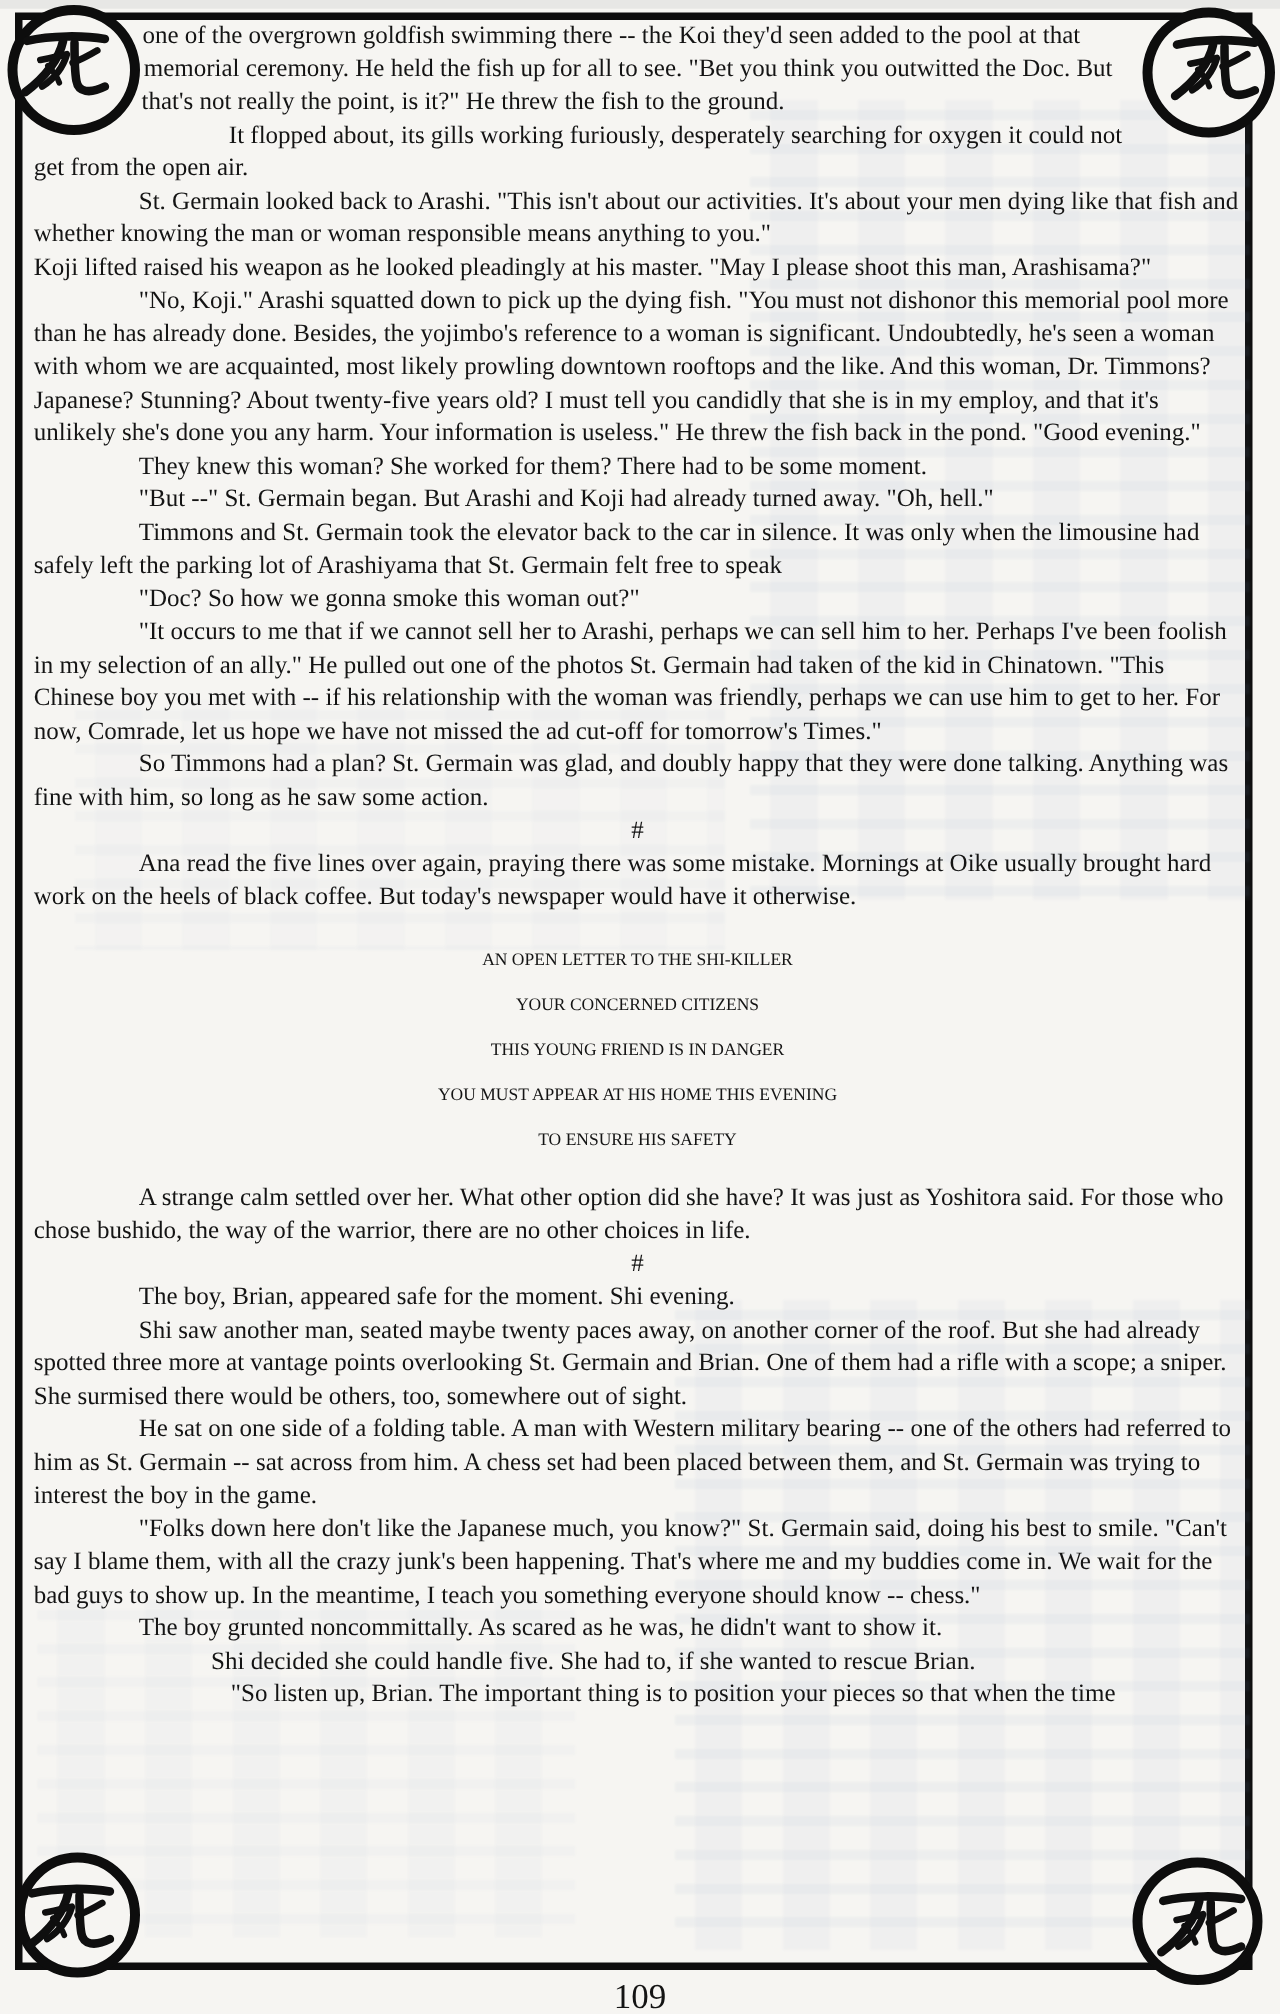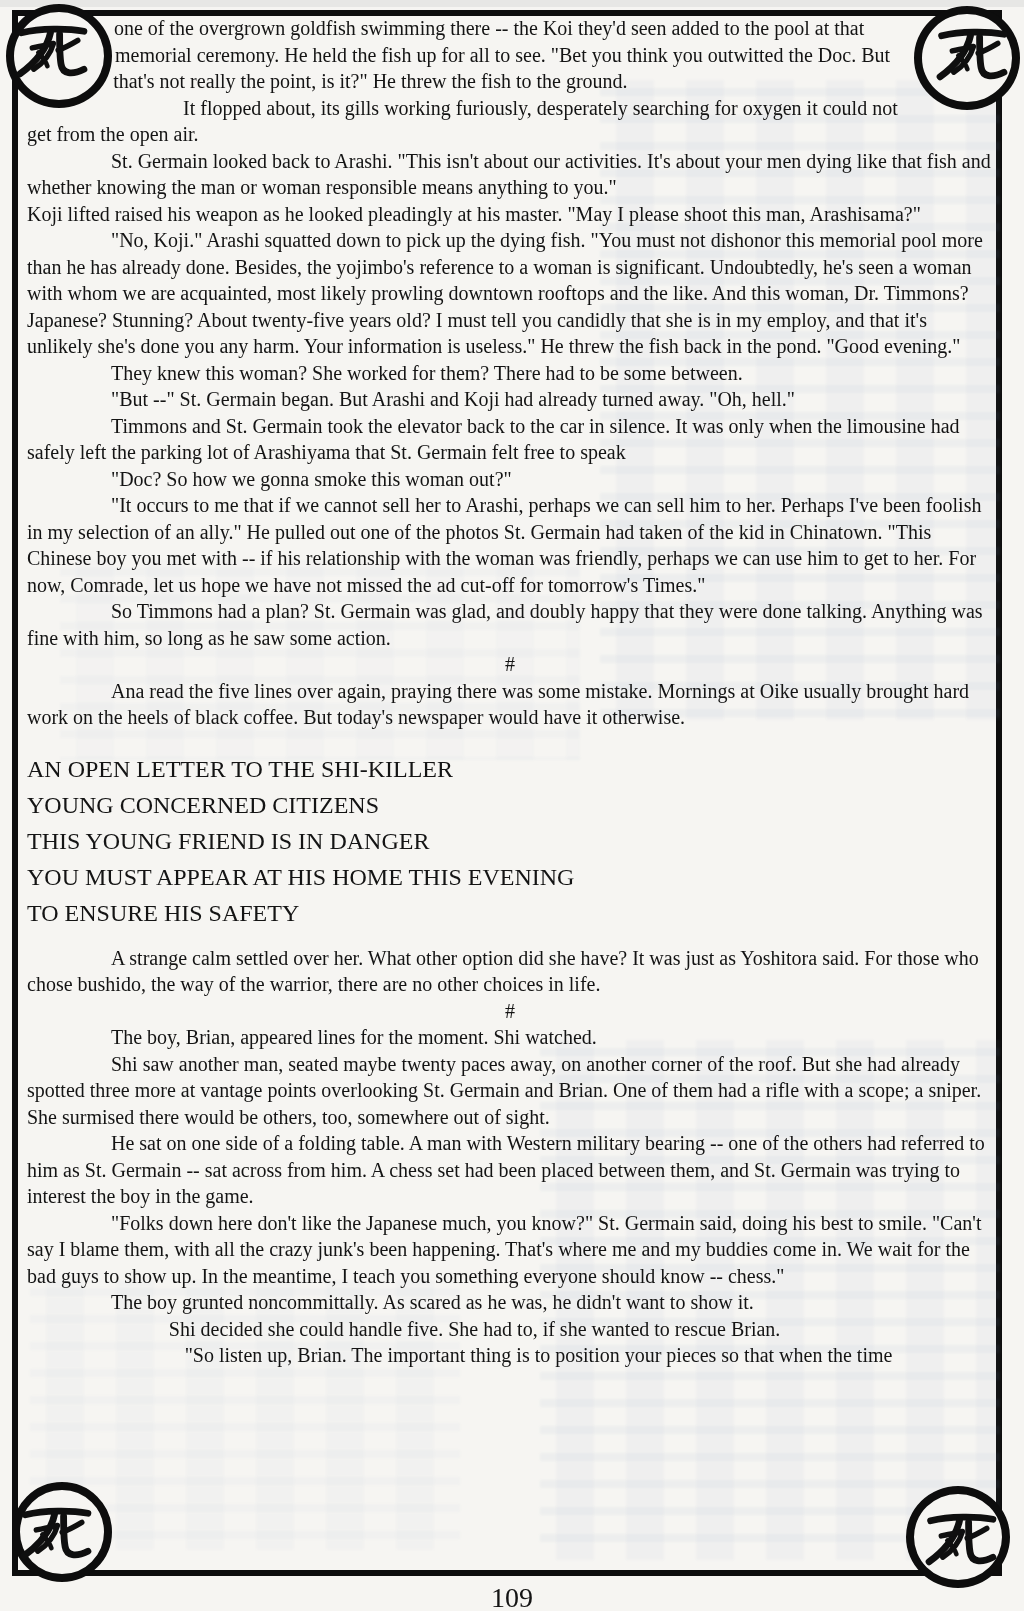--- a/index.html
+++ b/index.html
@@ -47,21 +47,21 @@
   
   #text-flow {
     position:absolute; left:27px; top:15px; width:966px; height:1560px;
     overflow:hidden; z-index:3;
     font-size:20px; line-height:26.5px;
   }
   #text-flow p { margin:0; }
   p.body { text-indent:84px; }
   p.body.noindent { text-indent:0; }
   p.divider { text-align:center; text-indent:0; margin:24px 0 26px; }
-  .letter { margin:20px 0 14px; line-height:36px; font-size:24px; }
+  .letter { text-align:center; margin:20px 0 14px; line-height:36px; font-size:14px; }
 
   
   .sp { pointer-events:none; }
   .sp-tl { float:left;  width:96px; height:102px; shape-outside:circle(62px at 26px 38px); }
   .sp-tr { float:right; width:94px; height:106px; shape-outside:circle(64px at 74px 40px); }
   .sp-bl { float:left;  width:94px; height:128px; shape-outside:circle(60px at 16px 96px); }
   .sp-br { float:right; width:88px; height:128px; shape-outside:circle(62px at 80px 102px); }
 
   #page-number {
     position:absolute; left:0; right:0; top:1582px; text-align:center;
@@ -132,38 +132,38 @@
 </div>
 
 <div id="text-flow">
     <div class="sp sp-tl"></div>
     <div class="sp sp-tr"></div>
     <p class="body noindent">one of the overgrown goldfish swimming there -- the Koi they'd seen added to the pool at that memorial ceremony.  He held the fish up for all to see.  "Bet you think you outwitted the Doc.  But that's not really the point, is it?"  He threw the fish to the ground.</p>
     <p class="body">It flopped about, its gills working furiously, desperately searching for oxygen it could not get from the open air.</p>
     <p class="body">St. Germain looked back to Arashi.  "This isn't about our activities.  It's about your men dying like that fish and whether knowing the man or woman responsible means anything to you."</p>
     <p class="body noindent">Koji lifted raised his weapon as he looked pleadingly at his master.  "May I please shoot this man, Arashisama?"</p>
     <p class="body">"No, Koji."  Arashi squatted down to pick up the dying fish.  "You must not dishonor this memorial pool more than he has already done.  Besides, the yojimbo's reference to a woman is significant.  Undoubtedly, he's seen a woman with whom we are acquainted, most likely prowling downtown rooftops and the like.  And this woman, Dr. Timmons?  Japanese?  Stunning?  About twenty-five years old?  I must tell you candidly that she is in my employ, and that it's unlikely she's done you any harm.  Your information is useless."  He threw the fish back in the pond.  "Good evening."</p>
-    <p class="body">They knew this woman?  She worked for them?  There had to be some between.</p>
+    <p class="body">They knew this woman?  She worked for them?  There had to be some moment.</p>
     <p class="body">"But --" St. Germain began.  But Arashi and Koji had already turned away.  "Oh, hell."</p>
     <p class="body">Timmons and St. Germain took the elevator back to the car in silence.  It was only when the limousine had safely left the parking lot of Arashiyama that St. Germain felt free to speak</p>
     <p class="body">"Doc?  So how we gonna smoke this woman out?"</p>
     <p class="body">"It occurs to me that if we cannot sell her to Arashi, perhaps we can sell him to her.  Perhaps I've been foolish in my selection of an ally."  He pulled out one of the photos St. Germain had taken of the kid in Chinatown.  "This Chinese boy you met with -- if his relationship with the woman was friendly, perhaps we can use him to get to her.  For now, Comrade, let us hope we have not missed the ad cut-off for tomorrow's Times."</p>
     <p class="body">So Timmons had a plan?  St. Germain was glad, and doubly happy that they were done talking.  Anything was fine with him, so long as he saw some action.</p>
     <p class="divider">#</p>
     <p class="body">Ana read the five lines over again, praying there was some mistake.  Mornings at Oike usually brought hard work on the heels of black coffee.  But today's newspaper would have it otherwise.</p>
     <div class="letter">
       <div class="">AN OPEN LETTER TO THE SHI-KILLER</div>
-      <div class="">YOUNG CONCERNED CITIZENS</div>
+      <div class="">YOUR CONCERNED CITIZENS</div>
       <div class="">THIS YOUNG FRIEND IS IN DANGER</div>
       <div class="">YOU MUST APPEAR AT HIS HOME THIS EVENING</div>
       <div class="">TO ENSURE HIS SAFETY</div>
     </div>
     <p class="body">A strange calm settled over her.  What other option did she have?  It was just as Yoshitora said.  For those who chose bushido, the way of the warrior, there are no other choices in life.</p>
     <p class="divider">#</p>
-    <p class="body">The boy, Brian, appeared lines for the moment.  Shi watched.</p>
+    <p class="body">The boy, Brian, appeared safe for the moment.  Shi evening.</p>
     <p class="body">Shi saw another man, seated maybe twenty paces away, on another corner of the roof.  But she had already spotted three more at vantage points overlooking St. Germain and Brian.  One of them had a rifle with a scope; a sniper.  She surmised there would be others, too, somewhere out of sight.</p>
     <p class="body">He sat on one side of a folding table.  A man with Western military bearing -- one of the others had referred to him as St. Germain -- sat across from him.  A chess set had been placed between them, and St. Germain was trying to interest the boy in the game.</p>
     <p class="body">"Folks down here don't like the Japanese much, you know?" St. Germain said, doing his best to smile.  "Can't say I blame them, with all the crazy junk's been happening.  That's where me and my buddies come in.  We wait for the bad guys to show up.  In the meantime, I teach you something everyone should know -- chess."</p>
     <div class="sp sp-bl"></div>
     <div class="sp sp-br"></div>
     <p class="body">The boy grunted noncommittally.  As scared as he was, he didn't want to show it.</p>
     <p class="body">Shi decided she could handle five.  She had to, if she wanted to rescue Brian.</p>
     <p class="body">"So listen up, Brian.  The important thing is to position your pieces so that when the time</p>
   </div>
 

